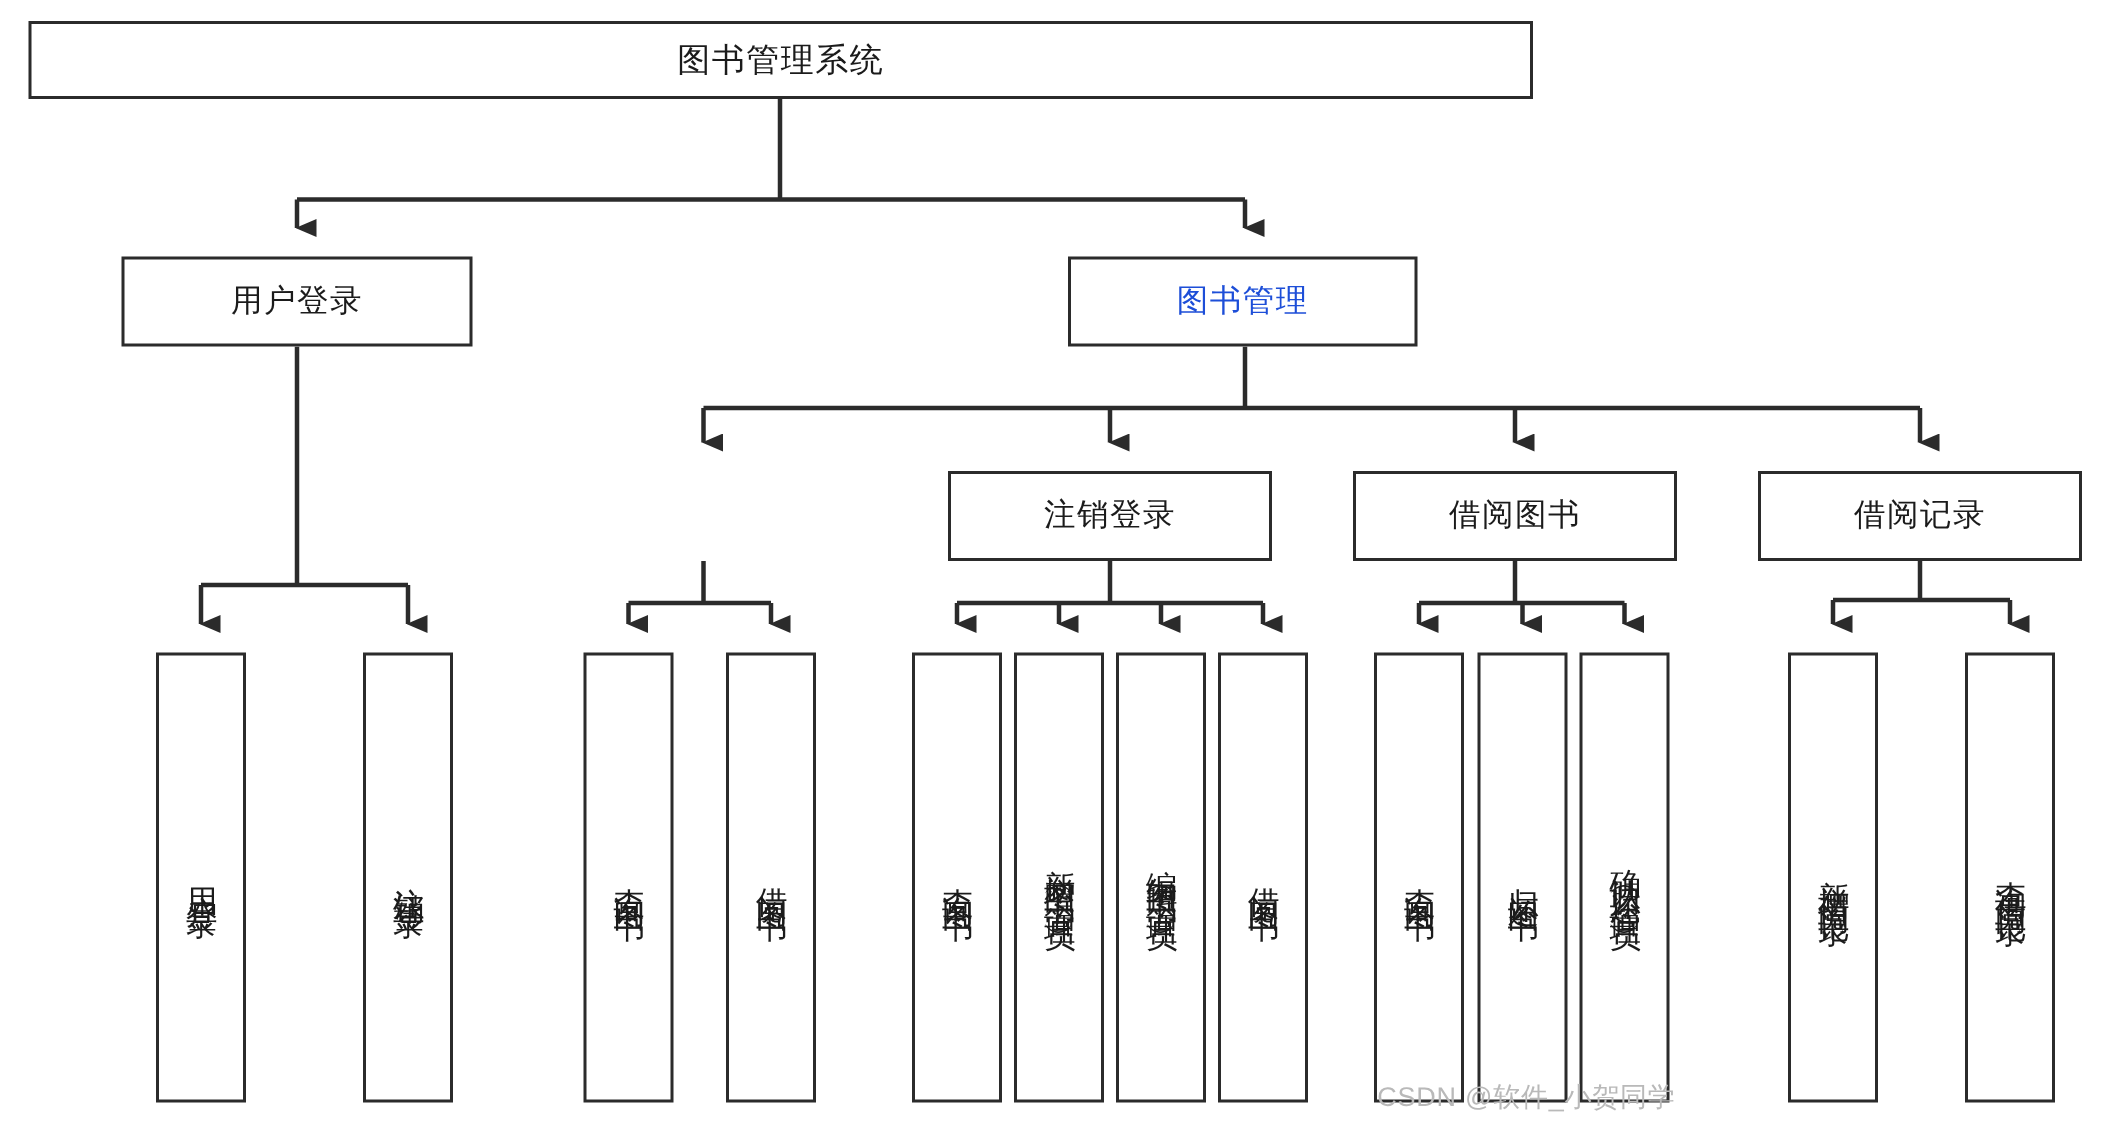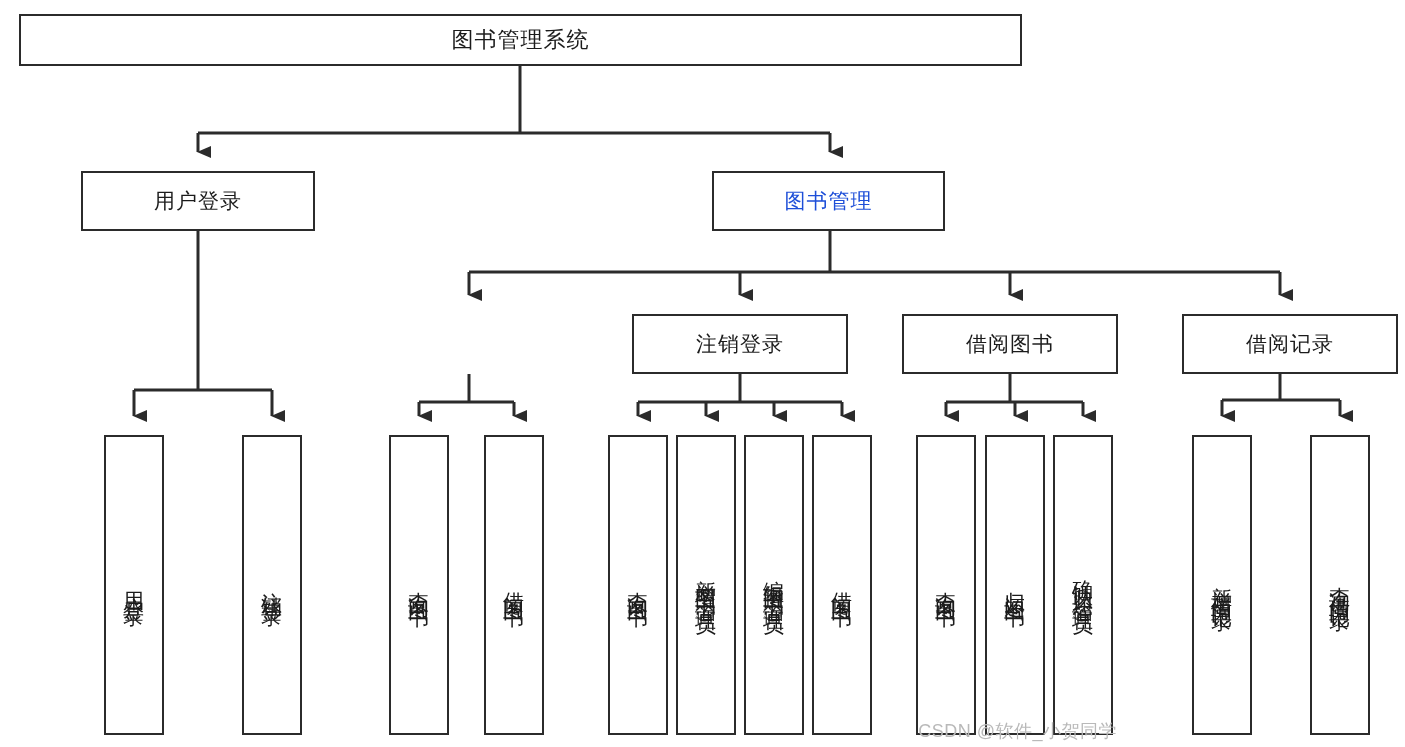--- a/index.html
+++ b/index.html
@@ -100,21 +100,21 @@
     </g>
   </svg>
 
   <div class="node node-h node-root" style="left: 19px; top: 14px; width: 1003px; height: 52px; border-color: rgb(43, 43, 43); background: rgb(255, 255, 255); color: rgb(27, 27, 27);">图书管理系统</div>
 
   <div class="node node-h" style="left: 81px; top: 171px; width: 234px; height: 60px; border-color: rgb(43, 43, 43); background: rgb(255, 255, 255); color: rgb(27, 27, 27);">用户登录</div>
   <div class="node node-h" style="left: 712px; top: 171px; width: 233px; height: 60px; border-color: rgb(43, 43, 43); background: rgb(255, 255, 255); color: #1d4ed8;">图书管理</div>
 
   <div class="node node-h" style="left: 632px; top: 314px; width: 216px; height: 60px; border-color: rgb(43, 43, 43); background: rgb(255, 255, 255); color: rgb(27, 27, 27);">注销登录</div>
   <div class="node node-h" style="left: 902px; top: 314px; width: 216px; height: 60px; border-color: rgb(43, 43, 43); background: rgb(255, 255, 255); color: rgb(27, 27, 27);">借阅图书</div>
-  <div class="node node-h" style="left: 1172px; top: 314px; width: 216px; height: 60px; border-color: rgb(43, 43, 43); background: rgb(255, 255, 255); color: rgb(27, 27, 27); margin-left: 10px;">借阅记录</div>
+  <div class="node node-h" style="left: 1172px; top: 314px; width: 216px; height: 60px; border-color: rgb(43, 43, 43); background: rgb(255, 255, 255); color: rgb(27, 27, 27);">借阅记录</div>
 
   <div class="node node-v" style="left: 104px; top: 435px; width: 60px; height: 300px; border-color: rgb(43, 43, 43); background: rgb(255, 255, 255); color: rgb(27, 27, 27);">用户登录</div>
   <div class="node node-v" style="left: 242px; top: 435px; width: 60px; height: 300px; border-color: rgb(43, 43, 43); background: rgb(255, 255, 255); color: rgb(27, 27, 27);">注销登录</div>
 
   <div class="node node-v" style="left: 389px; top: 435px; width: 60px; height: 300px; border-color: rgb(43, 43, 43); background: rgb(255, 255, 255); color: rgb(27, 27, 27);">查询图书</div>
   <div class="node node-v" style="left: 484px; top: 435px; width: 60px; height: 300px; border-color: rgb(43, 43, 43); background: rgb(255, 255, 255); color: rgb(27, 27, 27);">借阅图书</div>
 
   <div class="node node-v" style="left: 608px; top: 435px; width: 60px; height: 300px; border-color: rgb(43, 43, 43); background: rgb(255, 255, 255); color: rgb(27, 27, 27);">查询图书</div>
   <div class="node node-v" style="left: 676px; top: 435px; width: 60px; height: 300px; border-color: rgb(43, 43, 43); background: rgb(255, 255, 255); color: rgb(27, 27, 27);">新增图书（管理员）</div>
   <div class="node node-v" style="left: 744px; top: 435px; width: 60px; height: 300px; border-color: rgb(43, 43, 43); background: rgb(255, 255, 255); color: rgb(27, 27, 27);">编辑图书（管理员）</div>

